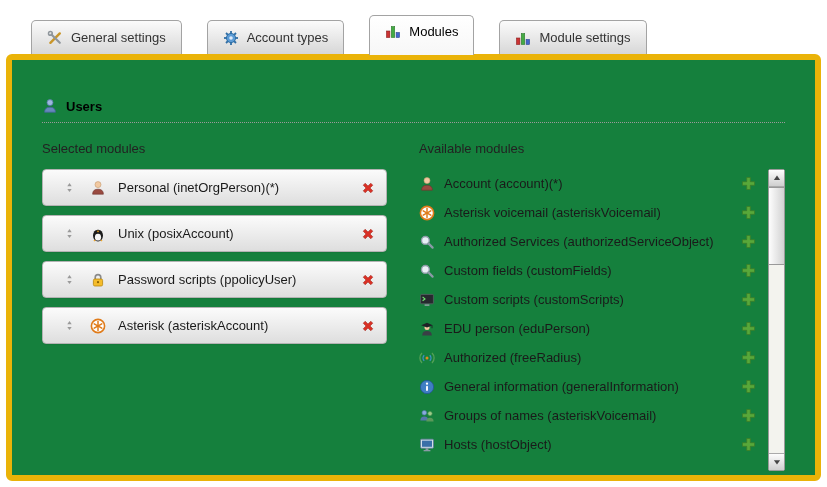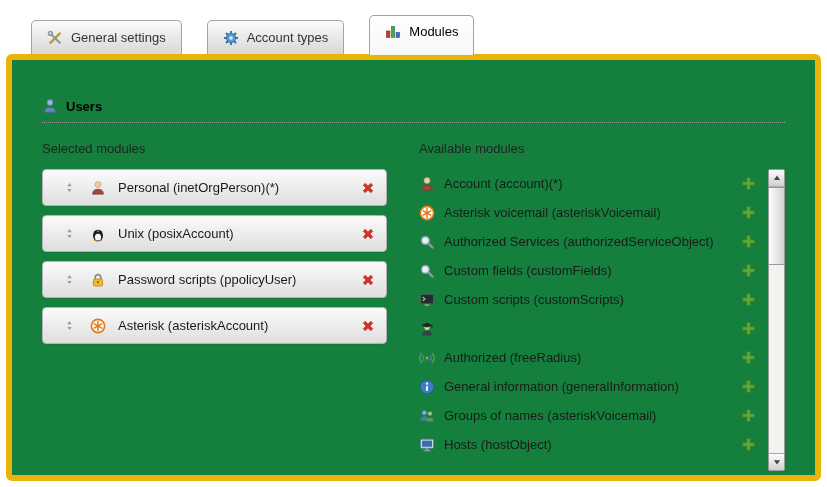--- a/index.html
+++ b/index.html
@@ -227,20 +227,26 @@
           <use href="#gear-icon" xlink:href="#gear-icon"></use>
         </svg>
       <span>Account types</span>
     </div>
     <div class="tab active">
       <svg class="ticon" viewBox="0 0 16 16">
           <use href="#chart-icon" xlink:href="#chart-icon"></use>
         </svg>
       <span>Modules</span>
     </div>
+    <div class="tab">
+      <svg class="ticon" viewBox="0 0 16 16">
+          <use href="#chart-icon" xlink:href="#chart-icon"></use>
+        </svg>
+      <span>Module settings</span>
+    </div>
   </div>
 
   <div class="panel">
 
     <div class="section-head">
       <svg class="micon" viewBox="0 0 16 16">
           <use href="#user-icon" xlink:href="#user-icon"></use>
         </svg>
       <span>Users</span>
     </div>
@@ -377,20 +383,21 @@
               <span class="plus">
                 <svg viewBox="0 0 16 16">
                     <use href="#plus-icon" xlink:href="#plus-icon"></use>
                   </svg>
                 </span>
             </div>
             <div class="avail-row">
               <svg class="micon" viewBox="0 0 16 16">
                   <use href="#edu-person-icon" xlink:href="#edu-person-icon"></use>
                 </svg>
+              <span class="mlabel">EDU person (eduPerson)</span>
               <span class="plus">
                 <svg viewBox="0 0 16 16">
                     <use href="#plus-icon" xlink:href="#plus-icon"></use>
                   </svg>
                 </span>
             </div>
             <div class="avail-row">
               <svg class="micon" viewBox="0 0 16 16">
                   <use href="#radio-icon" xlink:href="#radio-icon"></use>
                 </svg>

